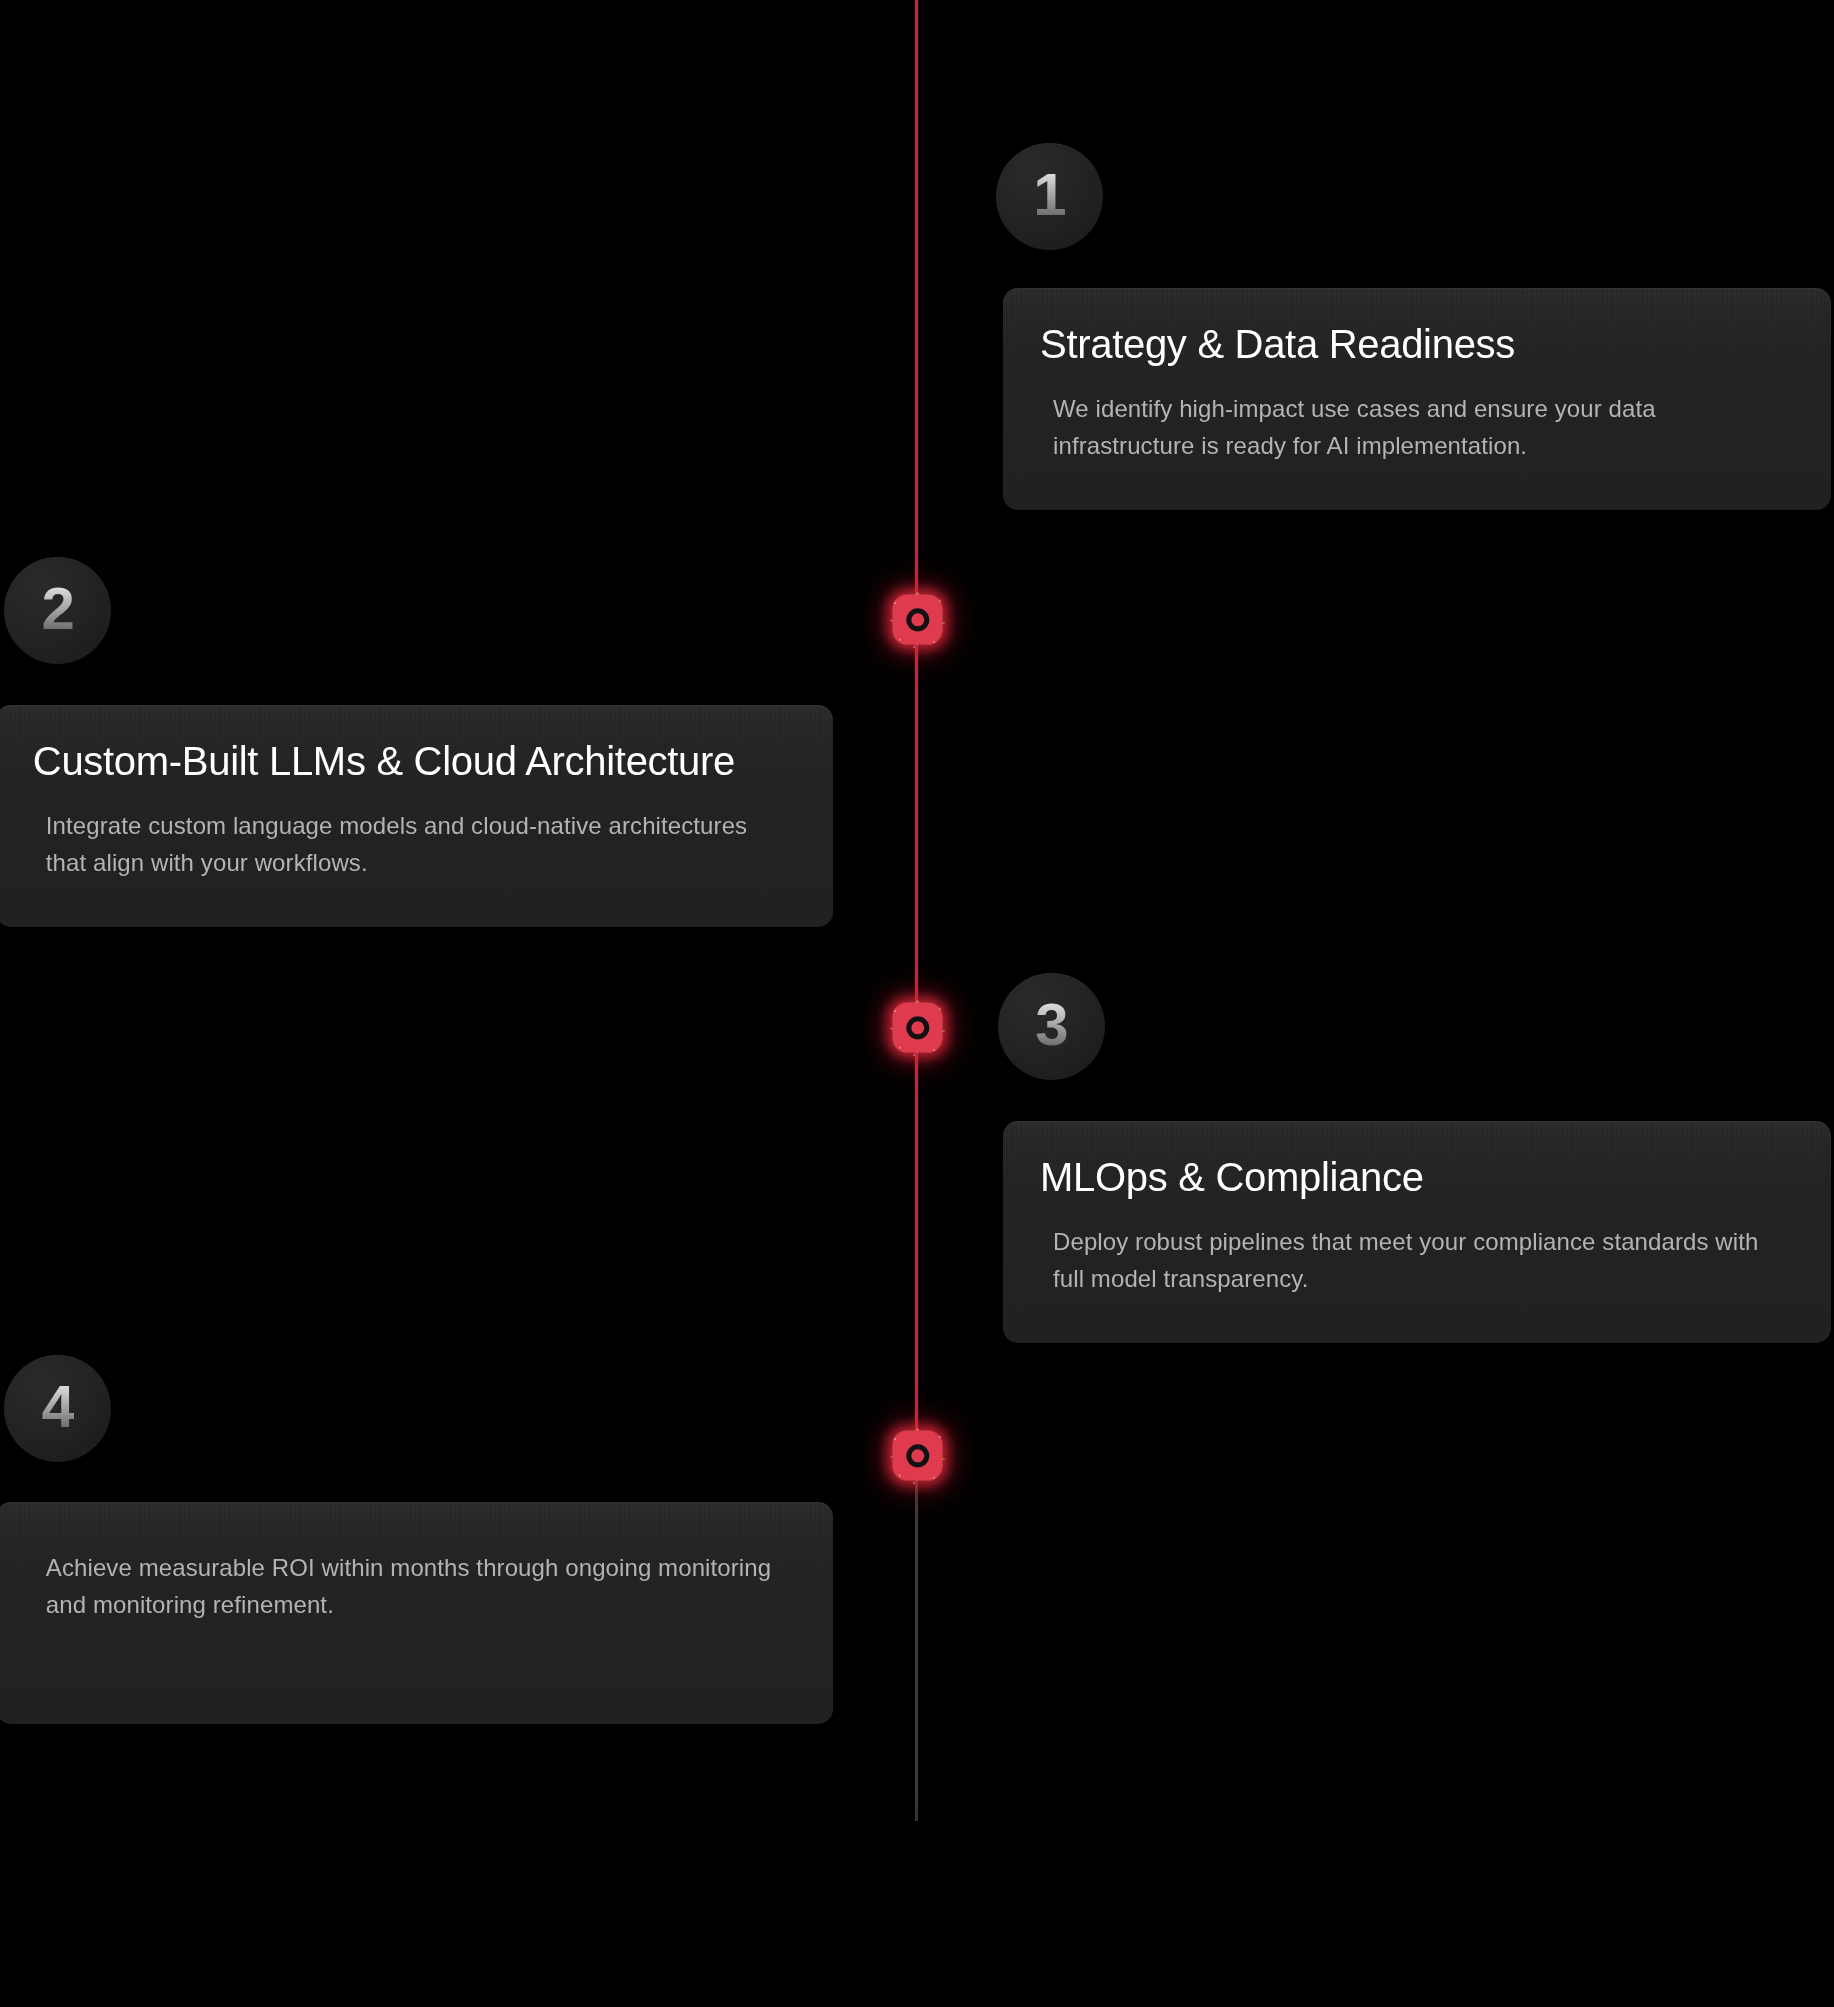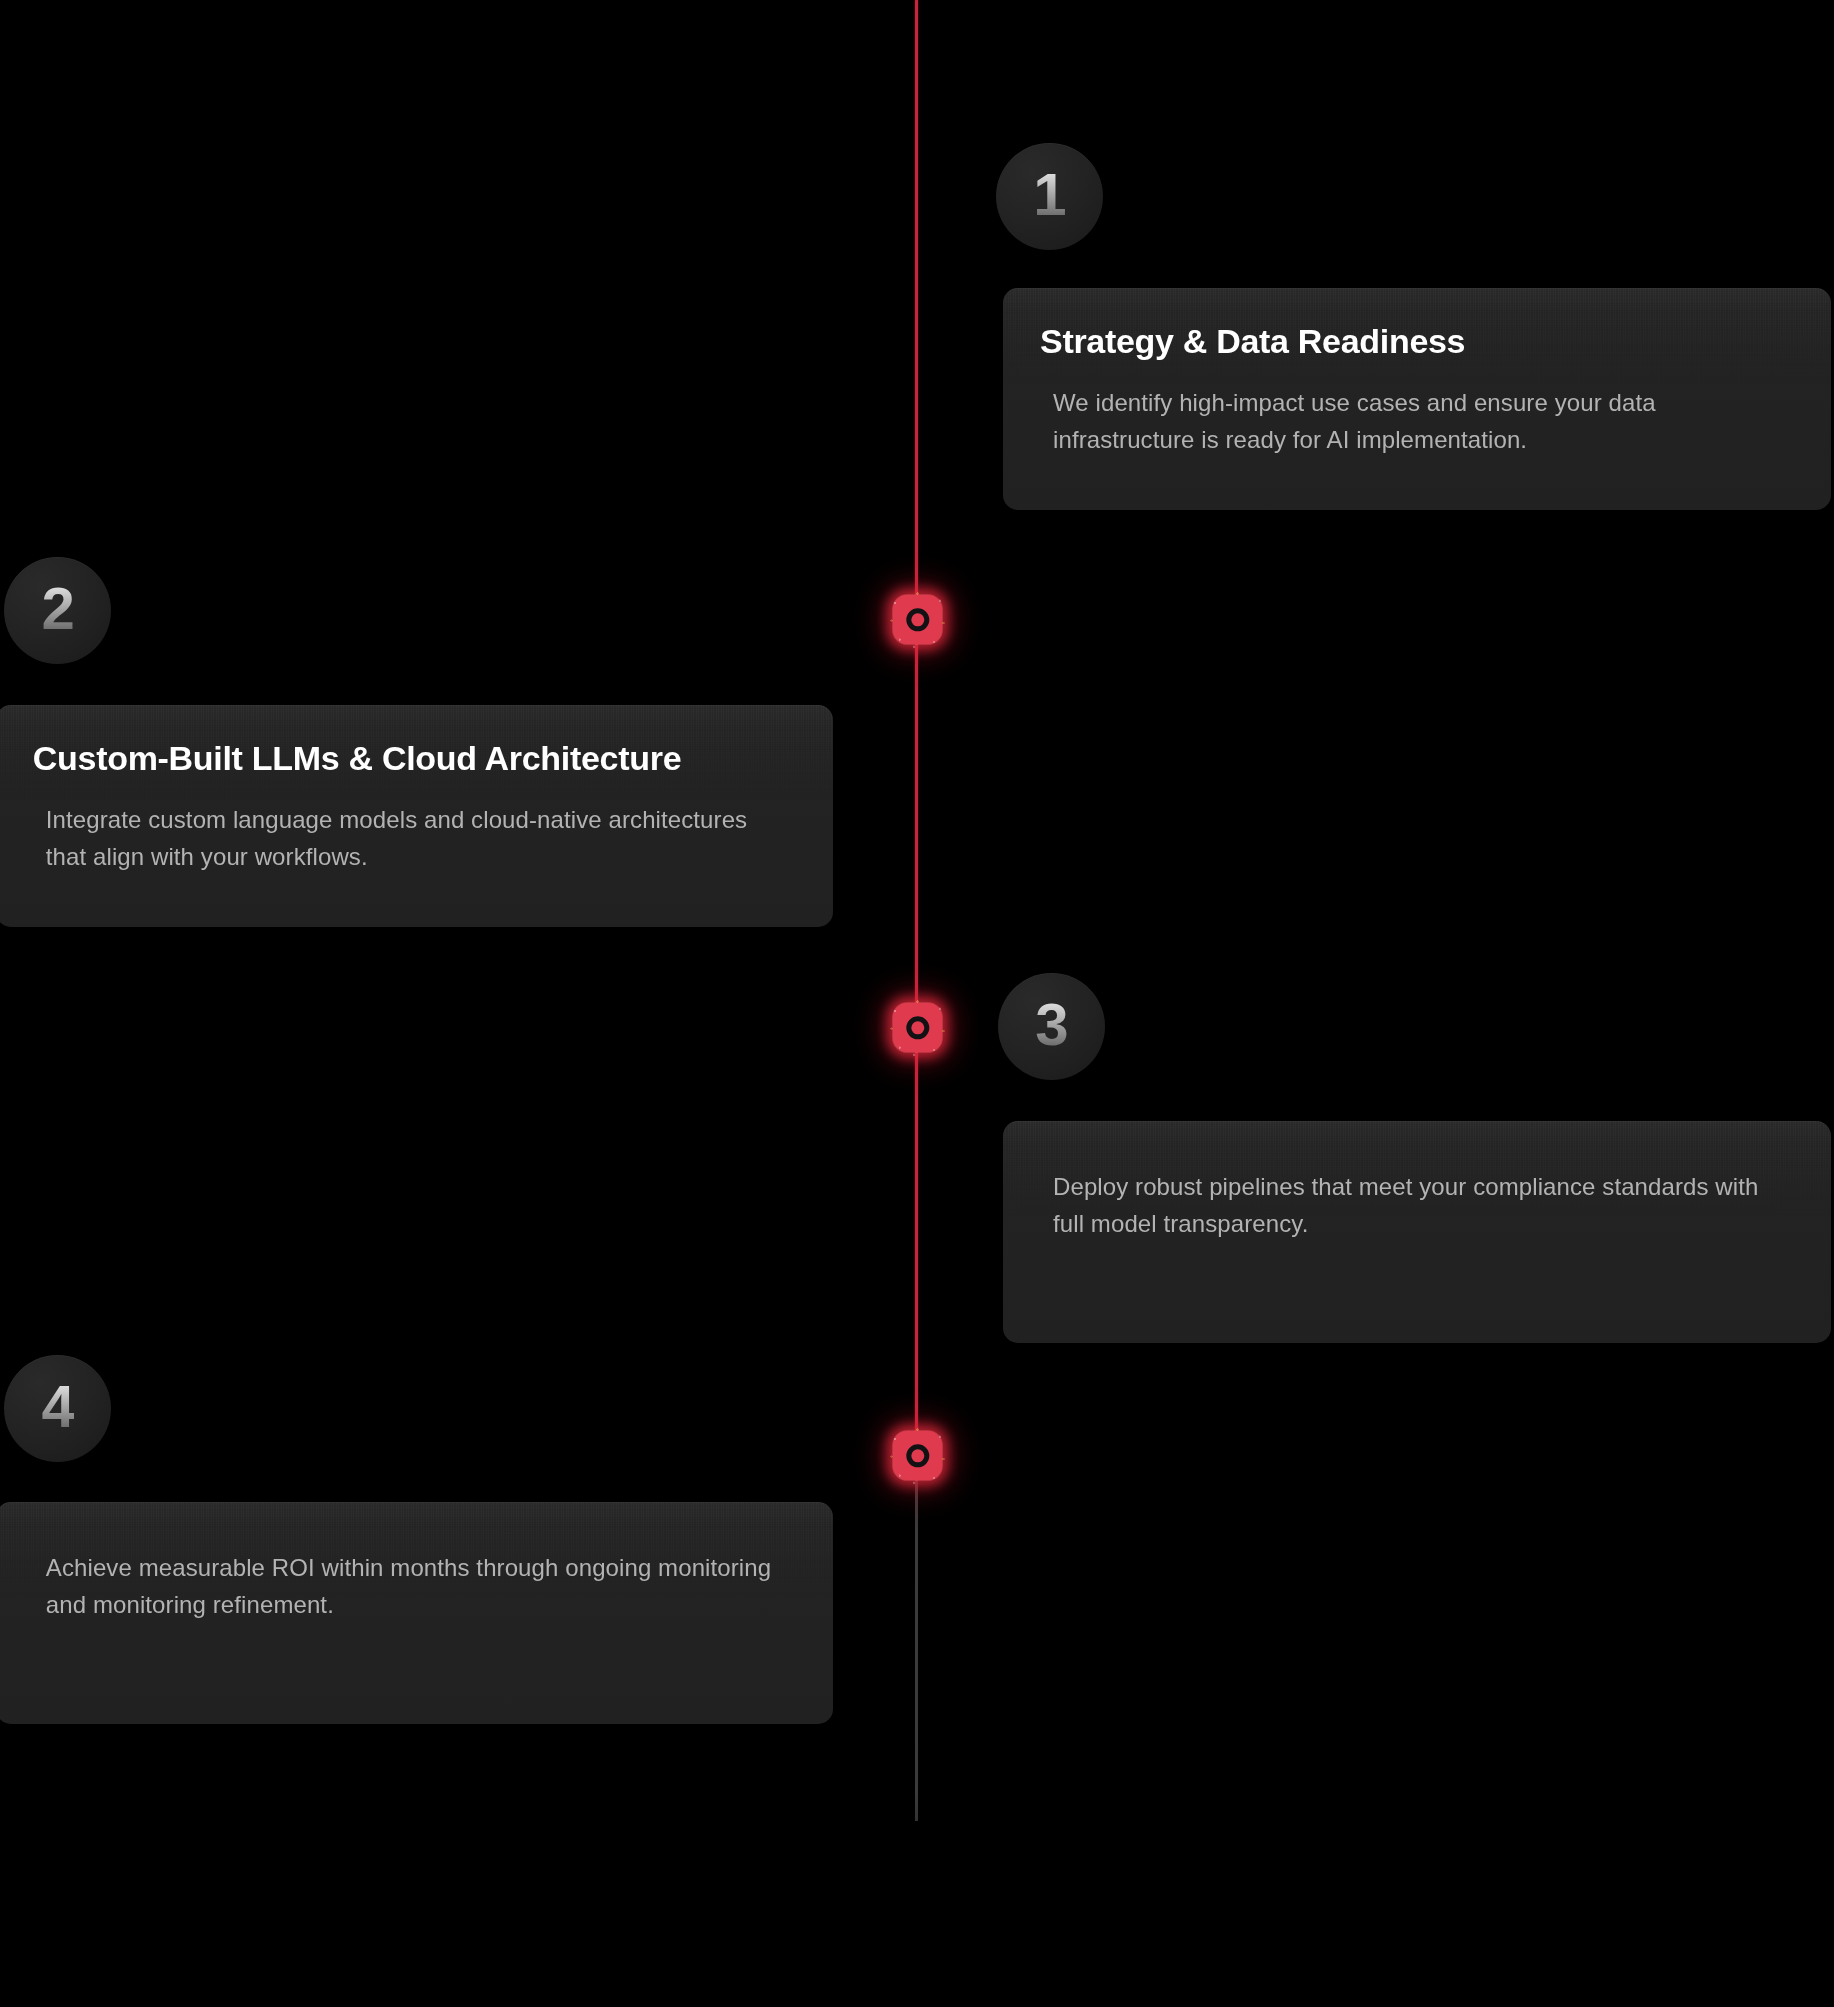--- a/index.html
+++ b/index.html
@@ -137,22 +137,22 @@
     opacity: .5;
     background-image:
       repeating-linear-gradient(90deg, rgba(255,255,255,.055) 0 0.8px, transparent 0.8px 2.5px),
       repeating-linear-gradient(0deg, rgba(0,0,0,.10) 0 0.8px, transparent 0.8px 1.7px);
     mask-image: linear-gradient(to bottom, rgba(0,0,0,.95), rgba(0,0,0,0));
     -webkit-mask-image: linear-gradient(to bottom, rgba(0,0,0,.95), rgba(0,0,0,0));
   }
   .card-inner { position: relative; }
   .card-title {
     margin: 0 0 23.5px 0;
-    font-size: 34px;
-    font-weight: 700;
+    font-size: 40px;
+    font-weight: 400;
     line-height: 1.12;
     color: #ffffff;
     letter-spacing: -0.3px;
     white-space: nowrap;
   }
   .card-desc {
     margin: 13px;
     font-size: 24px;
     font-weight: 400;
     line-height: 1.55;
@@ -219,20 +219,21 @@
     <div class="marker-grain"></div>
   </div>
 
   <div class="badge" id="badge-3">
     <span class="badge-num">3</span>
   </div>
 
   <div class="card" id="card-3">
     <div class="card-noise"></div>
     <div class="card-inner">
+      <h3 class="card-title">MLOps &amp; Compliance</h3>
       <p class="card-desc">Deploy robust pipelines that meet your compliance standards with full model transparency.</p>
     </div>
   </div>
 
   <div class="marker" id="marker-3">
     <div class="marker-grain"></div>
   </div>
 
   <div class="badge" id="badge-4">
     <span class="badge-num">4</span>

